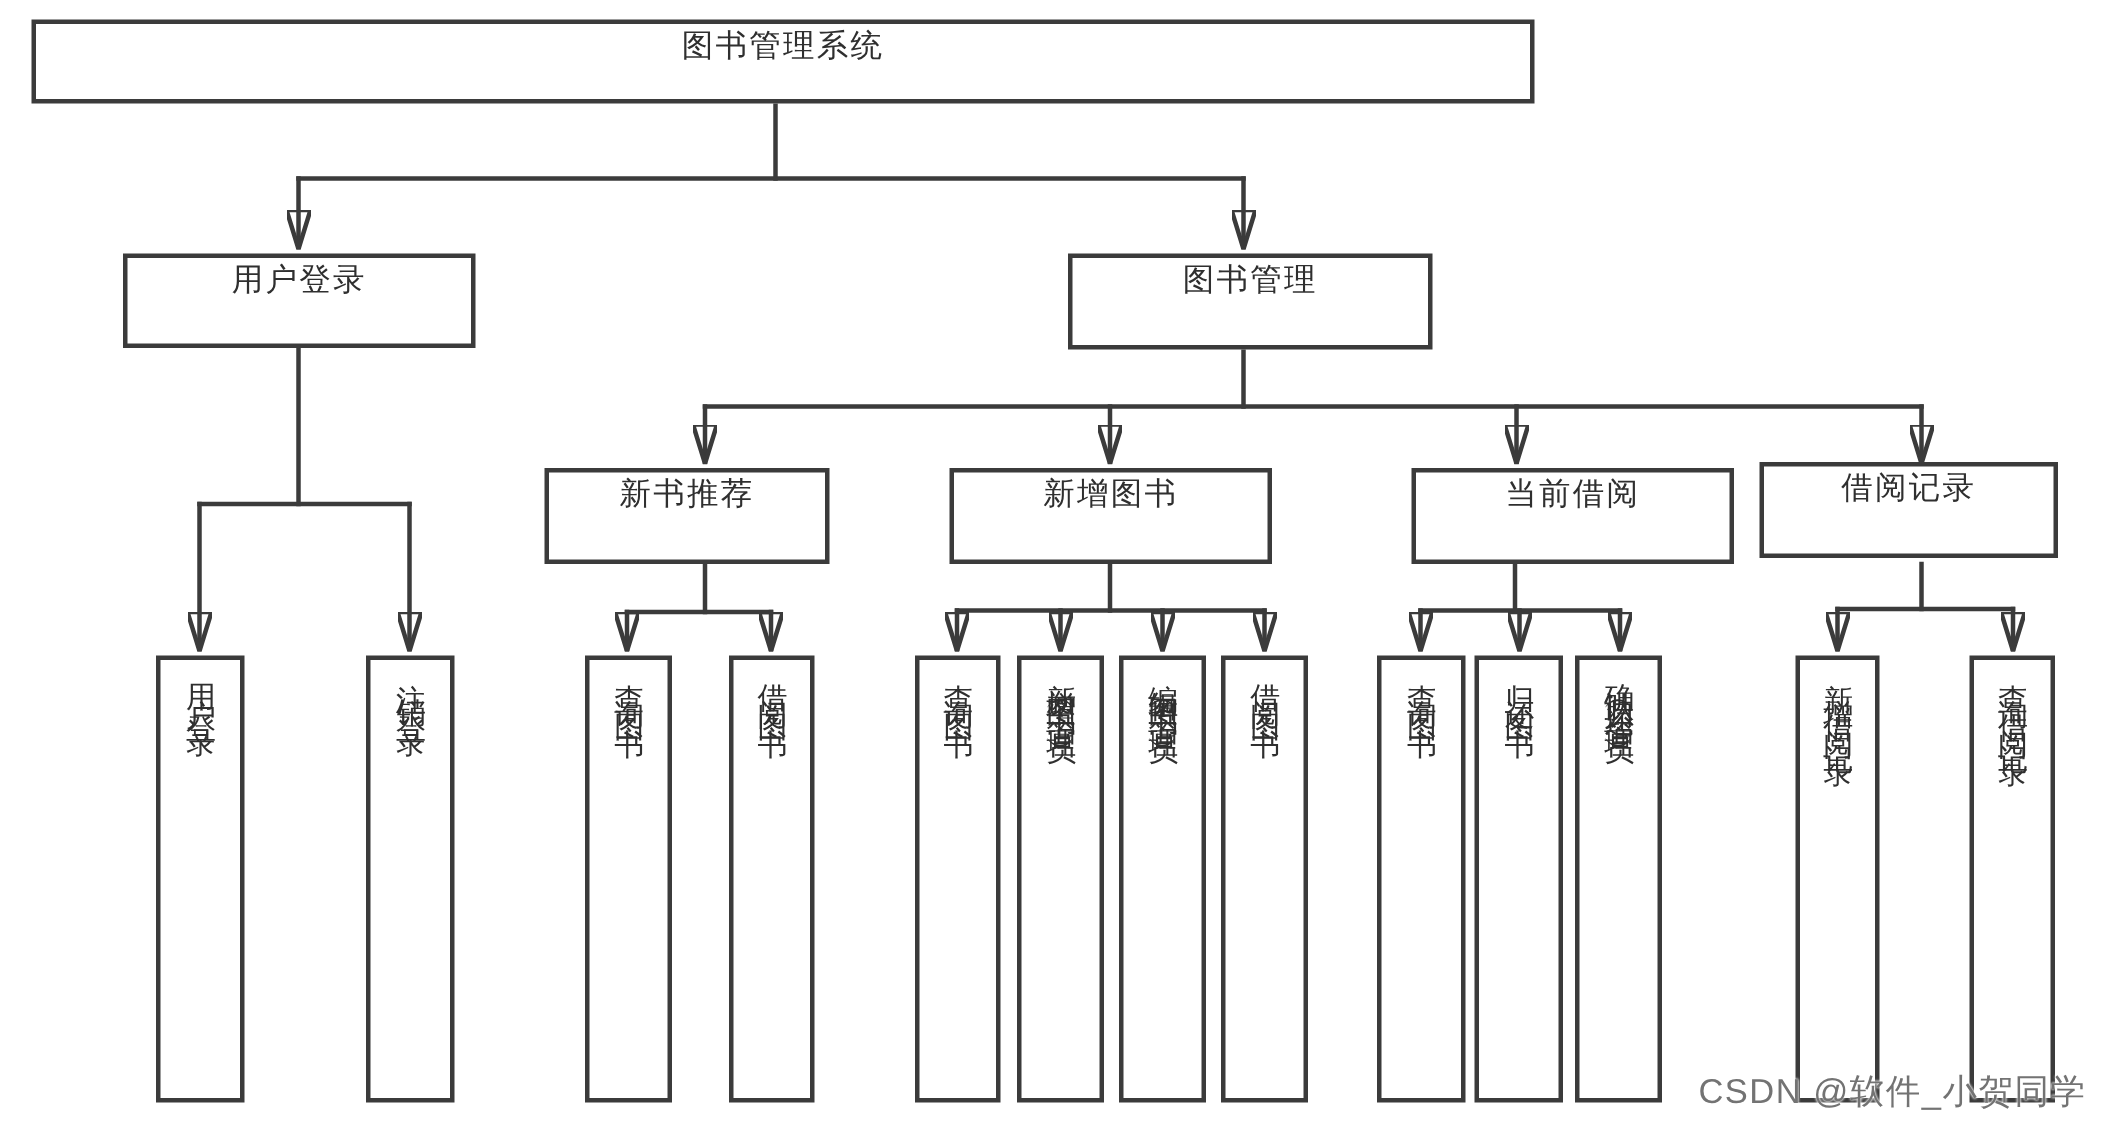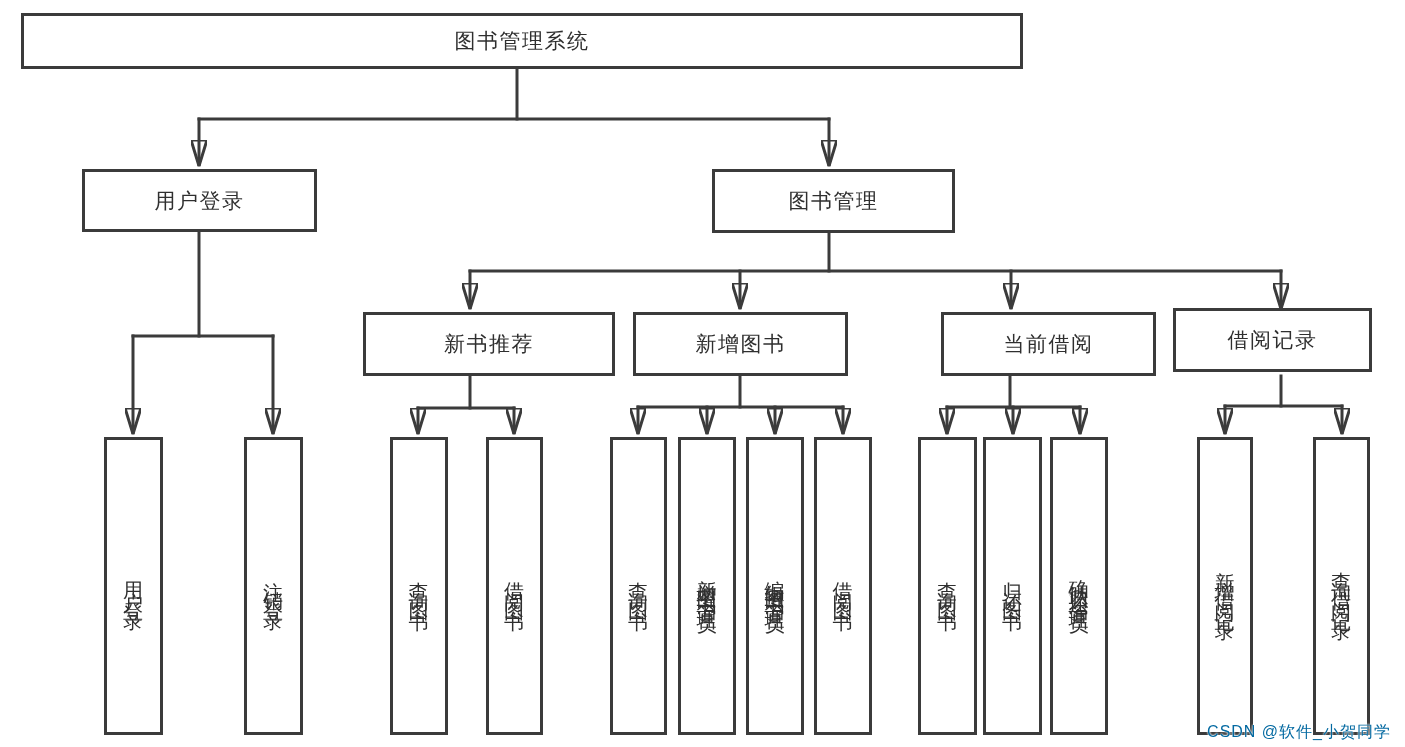--- a/index.html
+++ b/index.html
@@ -4,32 +4,32 @@
 <style>
   html,body{margin:0;padding:0;background:#ffffff;}
   .stage{
     position:relative;width:1405px;height:747px;background:#ffffff;
     font-family:"Liberation Sans",sans-serif;overflow:hidden;
   }
   .wires{position:absolute;left:0;top:0;width:1405px;height:747px;}
   .wires path{stroke:#3b3b3b;stroke-width:3;fill:none;stroke-linecap:square;}
   .node{
     position:absolute;box-sizing:border-box;background:#ffffff;
-    border:3px solid #3b3b3b;display:flex;align-items:center;justify-content:center;
+    border:3px solid #3b3b3b;display:flex;align-items:flex-start;justify-content:center;
     color:#2f2f2f;z-index:2;
   }
   .node.h .lbl{font-size:21px;letter-spacing:1.5px;white-space:nowrap;}
   .node.v .lbl{
     writing-mode:vertical-lr;text-orientation:mixed;
     font-size:20px;line-height:1;letter-spacing:10px;
   }
   .node.v.tight .lbl{letter-spacing:5px;}
   .watermark{
     position:absolute;right:14px;bottom:4px;z-index:5;
-    font-size:16px;color:#0369a1;letter-spacing:1px;
+    font-size:23px;color:#737373;letter-spacing:1px;
     text-shadow:0 0 2px #ffffff,0 0 2px #ffffff;
   }
 </style>
 </head>
 <body>
 
 <div class="stage">
 
   <svg class="wires" viewBox="0 0 1405 747" xmlns="http://www.w3.org/2000/svg">
     <defs>
@@ -83,21 +83,21 @@
     <span class="lbl">图书管理系统</span>
   </div>
 
   <div class="node h" style="left:82px;top:169px;width:235px;height:63px">
     <span class="lbl">用户登录</span>
   </div>
   <div class="node h" style="left:712px;top:169px;width:243px;height:64px">
     <span class="lbl">图书管理</span>
   </div>
 
-  <div class="node h" style="left:363px;top:312px;width:252px;height:64px">
+  <div class="node h" style="left:363px;top:312px;width:190px;height:64px">
     <span class="lbl">新书推荐</span>
   </div>
   <div class="node h" style="left:633px;top:312px;width:215px;height:64px">
     <span class="lbl">新增图书</span>
   </div>
   <div class="node h" style="left:941px;top:312px;width:215px;height:64px">
     <span class="lbl">当前借阅</span>
   </div>
   <div class="node h" style="left:1173px;top:308px;width:199px;height:64px">
     <span class="lbl">借阅记录</span>

